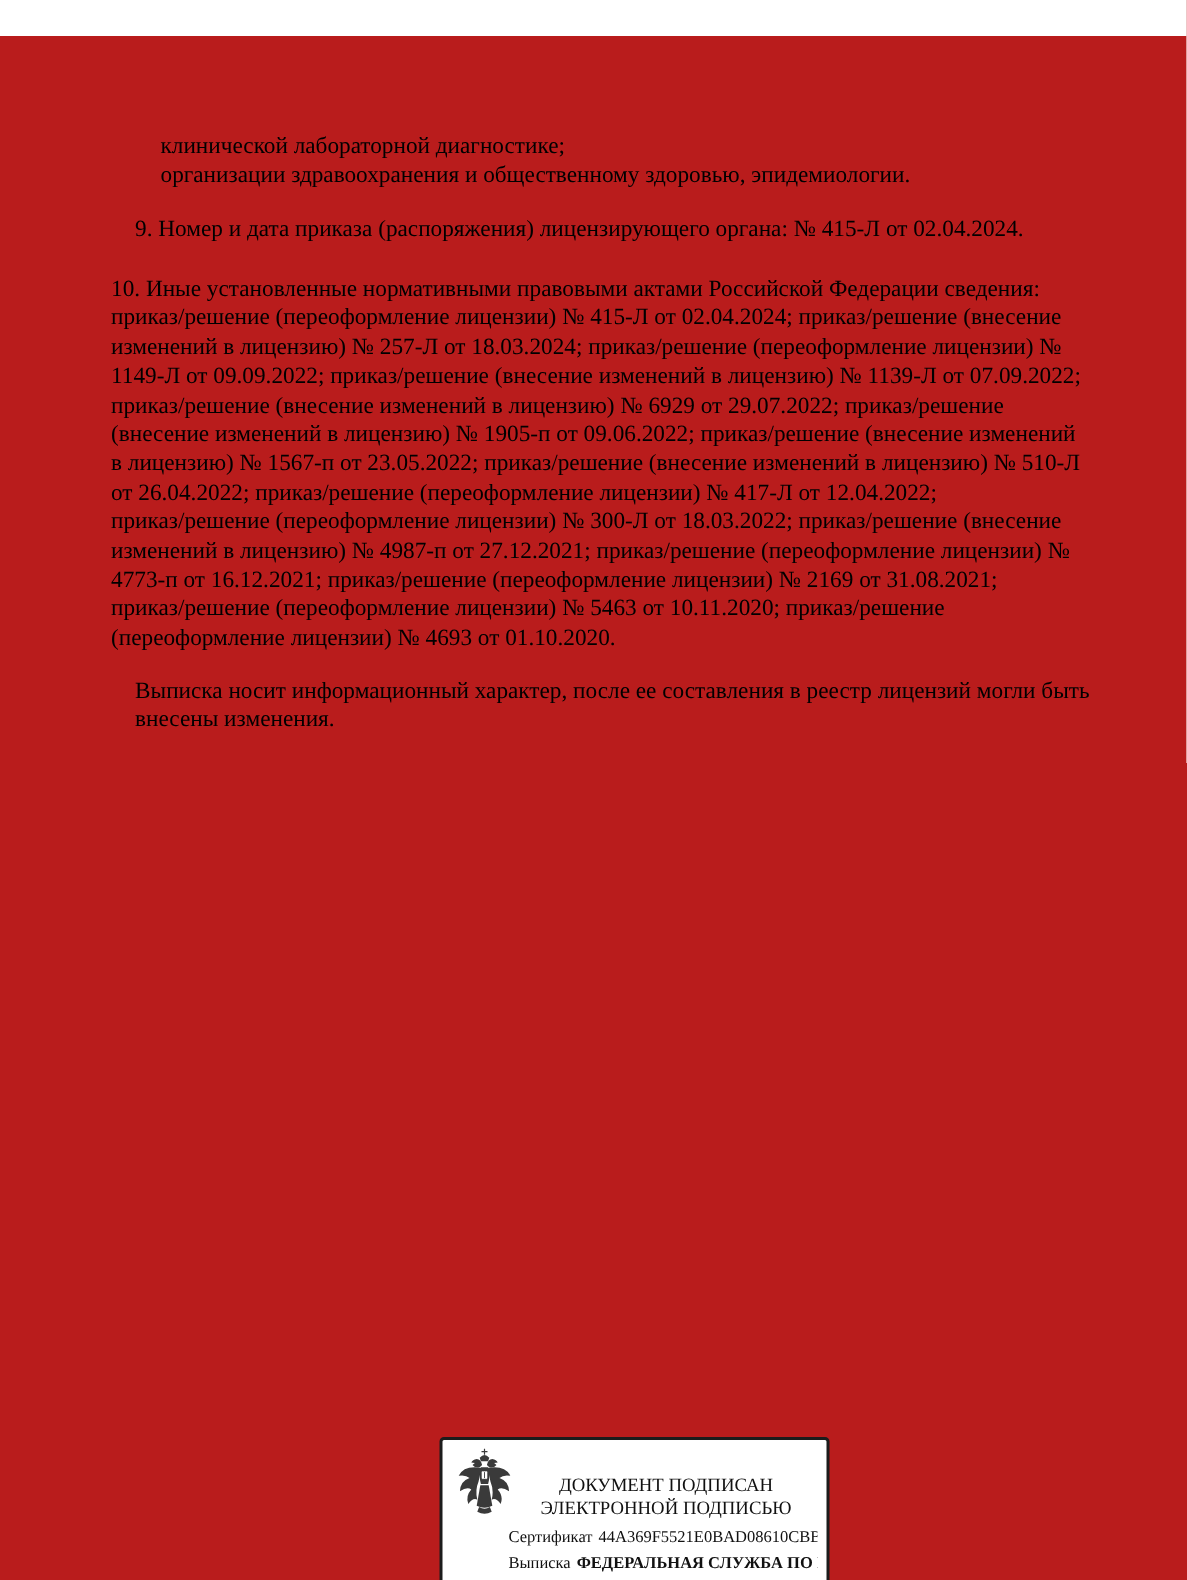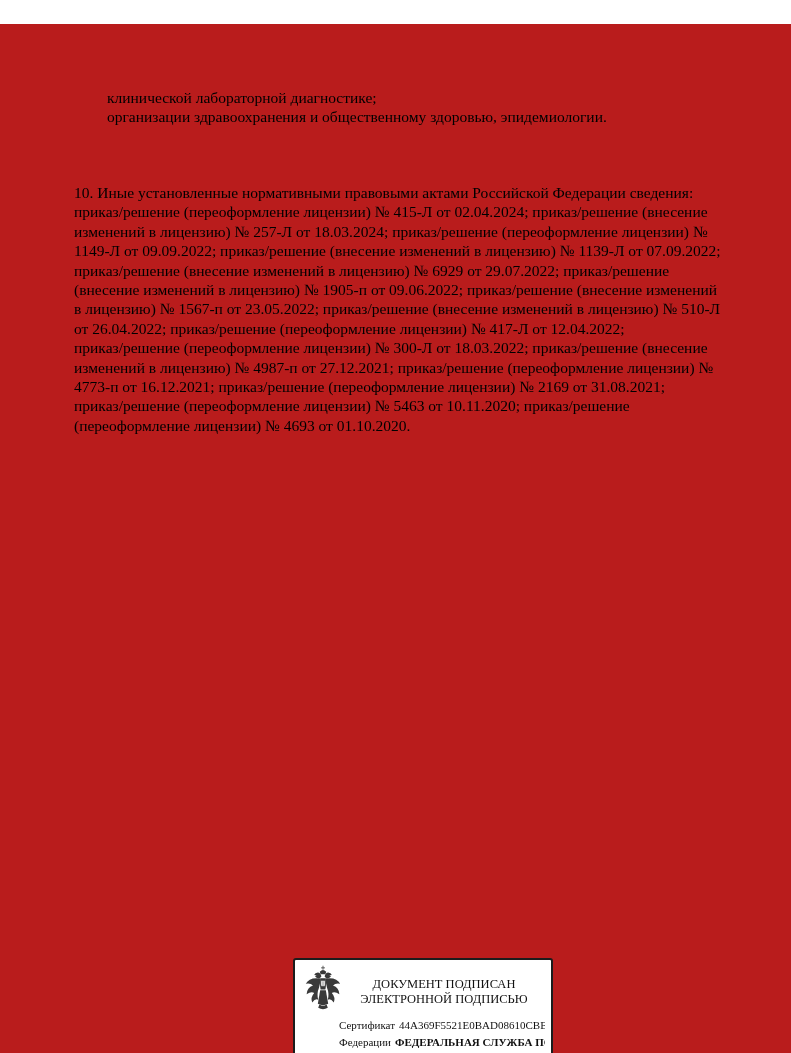--- a/index.html
+++ b/index.html
@@ -37,21 +37,21 @@
     width: 260px;
     height: 106px;
     border: 2px solid #1c1c1c;
     border-radius: 3px;
     background: #ffffff;
     box-sizing: border-box;
     overflow: hidden;
   }
   .stamp-top {
     display: flex;
-    align-items: center;
+    align-items: flex-end;
     padding: 5px 6px 0 8px;
   }
   .stamp-emblem {
     flex: 0 0 40px;
     width: 40px;
     height: 48px;
   }
   .stamp-title {
     flex: 1 1 auto;
     text-align: center;
@@ -75,35 +75,38 @@
   .owner-value { font-weight: bold; }
 </style>
 </head>
 <body>
 
 <div class="page">
 
   <div class="textblock cont-lines">клинической лабораторной диагностике;
 организации здравоохранения и общественному здоровью, эпидемиологии.</div>
 
+  <div class="textblock item-9">9. Номер и дата приказа (распоряжения) лицензирующего органа: № 415-Л от 02.04.2024.</div>
 
   <div class="textblock item-10">10. Иные установленные нормативными правовыми актами Российской Федерации сведения:
 приказ/решение (переоформление лицензии) № 415-Л от 02.04.2024; приказ/решение (внесение
 изменений в лицензию) № 257-Л от 18.03.2024; приказ/решение (переоформление лицензии) №
 1149-Л от 09.09.2022; приказ/решение (внесение изменений в лицензию) № 1139-Л от 07.09.2022;
 приказ/решение (внесение изменений в лицензию) № 6929 от 29.07.2022; приказ/решение
 (внесение изменений в лицензию) № 1905-п от 09.06.2022; приказ/решение (внесение изменений
 в лицензию) № 1567-п от 23.05.2022; приказ/решение (внесение изменений в лицензию) № 510-Л
 от 26.04.2022; приказ/решение (переоформление лицензии) № 417-Л от 12.04.2022;
 приказ/решение (переоформление лицензии) № 300-Л от 18.03.2022; приказ/решение (внесение
 изменений в лицензию) № 4987-п от 27.12.2021; приказ/решение (переоформление лицензии) №
 4773-п от 16.12.2021; приказ/решение (переоформление лицензии) № 2169 от 31.08.2021;
 приказ/решение (переоформление лицензии) № 5463 от 10.11.2020; приказ/решение
 (переоформление лицензии) № 4693 от 01.10.2020.</div>
 
+  <div class="textblock info-note">Выписка носит информационный характер, после ее составления в реестр лицензий могли быть
+внесены изменения.</div>
 
   <div class="stamp">
     <div class="stamp-top">
       <svg class="stamp-emblem" viewBox="0 0 100 118" xmlns="http://www.w3.org/2000/svg">
         <g fill="#3a3a3a" stroke="#3a3a3a">
 
           <path d="M49,1 h2 v4 h4 v2 h-4 v4 h-2 v-4 h-4 v-2 h4 z" stroke="none"></path>
           <path d="M42,16 q8,-9 16,0 l-2,6 h-12 z" stroke="none"></path>
 
           <path d="M46,28 q-2,-10 -9,-10 q-7,1 -9,6 l6,1 l-4,3 q5,6 12,4 z" stroke="none"></path>
@@ -123,18 +126,18 @@
         </g>
       </svg>
       <div class="stamp-title">ДОКУМЕНТ ПОДПИСАН
 ЭЛЕКТРОННОЙ ПОДПИСЬЮ</div>
     </div>
     <div class="stamp-info">
       <div class="stamp-line">
         <span class="stamp-label">Сертификат</span><span>44A369F5521E0BAD08610CBB88257ED3</span>
       </div>
       <div class="stamp-line">
-        <span class="stamp-label">Федерации</span><span class="owner-value">ФЕДЕРАЛЬНАЯ СЛУЖБА ПО НАДЗОРУ В СФ</span>
+        <span class="stamp-label">Выписка</span><span class="owner-value">ФЕДЕРАЛЬНАЯ СЛУЖБА ПО НАДЗОРУ В СФ</span>
       </div>
     </div>
   </div>
 
 </div>
 
 </body></html>

